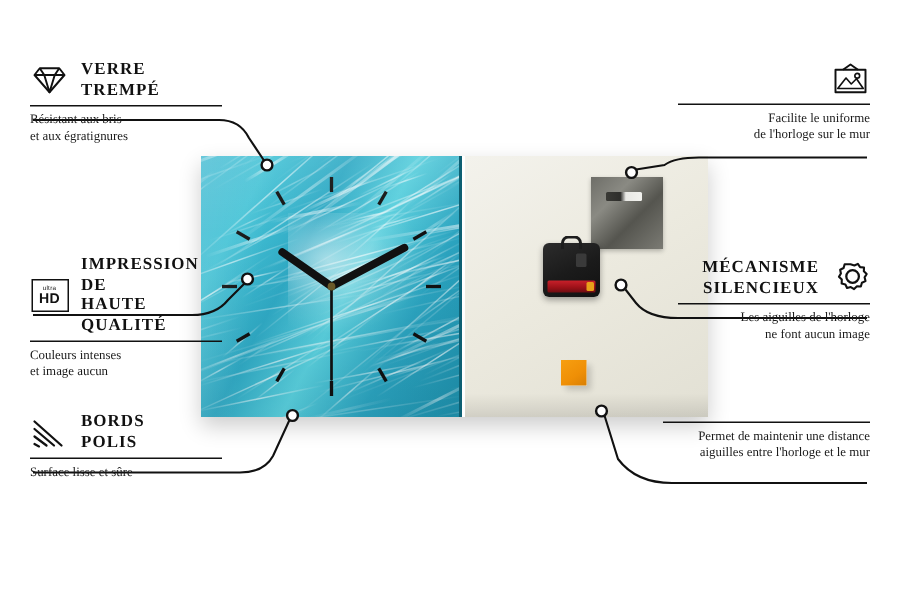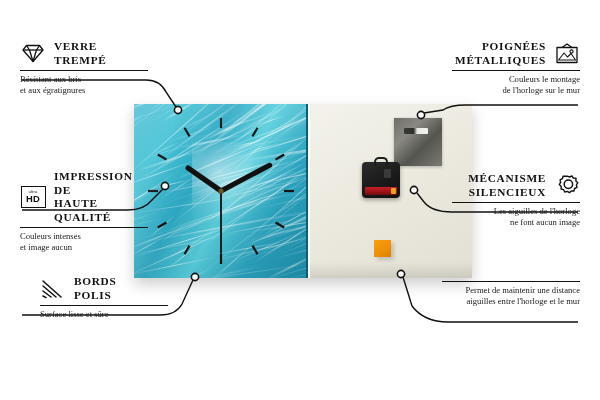--- a/index.html
+++ b/index.html
@@ -458,56 +458,54 @@
         </span>
       </span>
       <span class="feat-title">IMPRESSION DE
 HAUTE QUALITÉ</span>
     </div>
     <div class="feat-rule"></div>
     <div class="feat-desc">Couleurs intenses
 et image aucun</div>
   </div>
 
-  <div class="feature left" style="left:20px; top:275px; width:128px;margin-left:20px;">
+  <div class="feature left" style="left:20px; top:275px; width:128px;">
     <div class="feat-head">
       <span class="feat-icon">
         <svg width="26" height="22" viewBox="0 0 26 22">
           <g stroke="#111" stroke-width="1.5" stroke-linecap="round">
             <path d="M3 3 L21 19"></path>
             <path d="M3 8 L16 19"></path>
             <path d="M3 13 L11 19"></path>
             <path d="M3 18 L6 19.6"></path>
           </g>
         </svg>
       </span>
       <span class="feat-title">BORDS
 POLIS</span>
     </div>
     <div class="feat-rule"></div>
     <div class="feat-desc">Surface lisse et sûre</div>
   </div>
 
   <div class="feature right" style="left:452px; top:40px; width:128px;">
     <div class="feat-head">
-      <span class="feat-title">POIGNÉES
-MÉTALLIQUES</span>
       <span class="feat-icon">
         <svg width="26" height="22" viewBox="0 0 26 22">
           <g fill="none" stroke="#111" stroke-width="1.3" stroke-linejoin="round">
             <path d="M8 4.5 L13 1 L18 4.5"></path>
             <rect x="3" y="4.5" width="20" height="15"></rect>
             <path d="M4.5 17 L10 10 L13.5 14 L17 10.5 L21.5 17 Z" stroke-width="1.1"></path>
             <circle cx="17.5" cy="8.5" r="1.6" stroke-width="1.1"></circle>
           </g>
         </svg>
       </span>
     </div>
     <div class="feat-rule"></div>
-    <div class="feat-desc">Couleurs le montage
+    <div class="feat-desc">Facilite le uniforme
 de l'horloge sur le mur</div>
   </div>
 
   <div class="feature right" style="left:452px; top:172px; width:128px;">
     <div class="feat-head">
       <span class="feat-title">MÉCANISME
 SILENCIEUX</span>
       <span class="feat-icon">
         <svg width="26" height="24" viewBox="0 0 26 24">
           <g fill="none" stroke="#111" stroke-width="1.5" stroke-linejoin="round">

